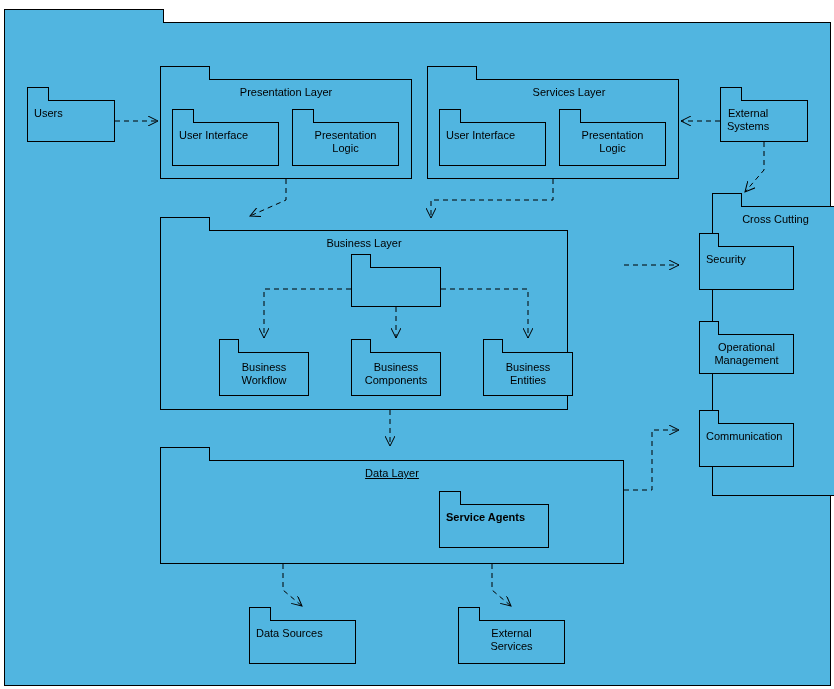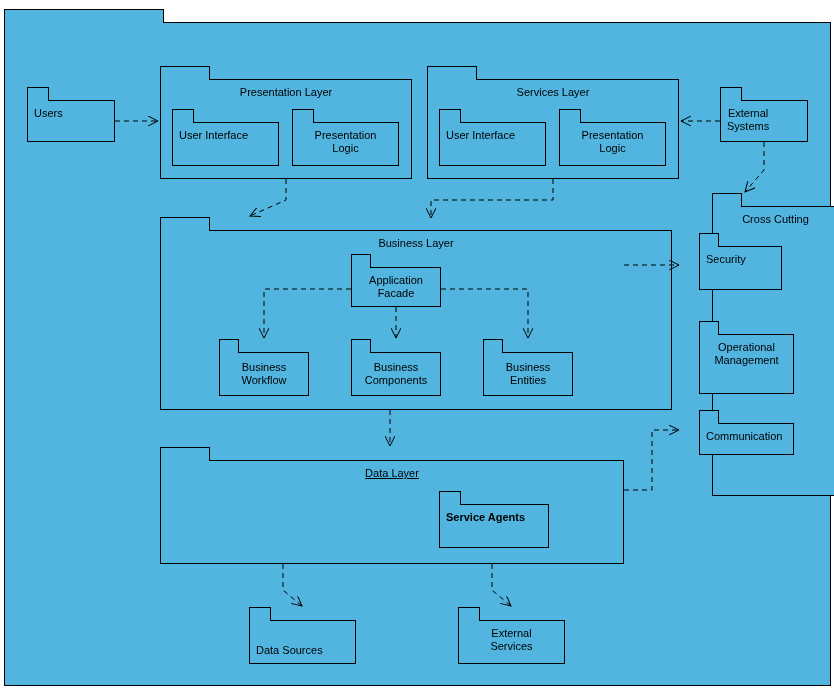--- a/index.html
+++ b/index.html
@@ -69,46 +69,44 @@
     <div class="title" style="left:6px; top:6px;">User Interface</div>
   </div>
   <div class="pkg" style="left:292px; top:122px; width:107px; height:44px;">
     <div class="tab" style="width:22px;"></div>
     <div class="title" style="left:0; top:6px; width:100%;">Presentation
 Logic</div>
   </div>
 
   <div class="pkg" style="left:427px; top:79px; width:252px; height:100px;">
     <div class="tab" style="width:50px;"></div>
-    <div class="title" style="left:0; top:6px; width:100%;">Services Layer</div>
+    <div class="title" style="left:16px; top:6px; width:100%;">Services Layer</div>
   </div>
   <div class="pkg" style="left:439px; top:122px; width:107px; height:44px;">
     <div class="tab" style="width:22px;"></div>
     <div class="title" style="left:6px; top:6px;">User Interface</div>
   </div>
   <div class="pkg" style="left:559px; top:122px; width:107px; height:44px;">
     <div class="tab" style="width:22px;"></div>
     <div class="title" style="left:0; top:6px; width:100%;">Presentation
 Logic</div>
   </div>
 
   <div class="pkg" style="left:720px; top:100px; width:88px; height:42px;">
     <div class="tab" style="width:22px;"></div>
     <div class="title" style="left:6px; top:6px;">External
 Systems</div>
   </div>
 
-  <div class="pkg" style="left:160px; top:230px; width:512px; height:180px;">
+  <div class="pkg" style="left:160px; top:230px; width:408px; height:180px;">
     <div class="tab" style="width:50px;"></div>
     <div class="title" style="left:0; top:6px; width:100%;">Business Layer</div>
   </div>
   <div class="pkg" style="left:351px; top:267px; width:90px; height:40px;">
     <div class="tab" style="width:20px;"></div>
-    <div class="title" style="left:0; top:6px; width:100%;">Application
-Facade</div>
   </div>
   <div class="pkg" style="left:219px; top:352px; width:90px; height:44px;">
     <div class="tab" style="width:20px;"></div>
     <div class="title" style="left:0; top:8px; width:100%;">Business
 Workflow</div>
   </div>
   <div class="pkg" style="left:351px; top:352px; width:90px; height:44px;">
     <div class="tab" style="width:20px;"></div>
     <div class="title" style="left:0; top:8px; width:100%;">Business
 Components</div>
@@ -116,46 +114,46 @@
   <div class="pkg" style="left:483px; top:352px; width:90px; height:44px;">
     <div class="tab" style="width:20px;"></div>
     <div class="title" style="left:0; top:8px; width:100%;">Business
 Entities</div>
   </div>
 
   <div class="pkg" style="left:712px; top:206px; width:127px; height:290px;">
     <div class="tab" style="width:30px;"></div>
     <div class="title" style="left:0; top:6px; width:100%;">Cross Cutting</div>
   </div>
-  <div class="pkg" style="left:699px; top:246px; width:83px; height:44px;">
+  <div class="pkg" style="left:699px; top:246px; width:95px; height:44px;">
     <div class="tab" style="width:20px;"></div>
     <div class="title" style="left:6px; top:6px;">Security</div>
   </div>
-  <div class="pkg" style="left:699px; top:334px; width:95px; height:60px;">
+  <div class="pkg" style="left:699px; top:334px; width:95px; height:40px;">
     <div class="tab" style="width:20px;"></div>
     <div class="title" style="left:0; top:6px; width:100%;">Operational
 Management</div>
   </div>
-  <div class="pkg" style="left:699px; top:423px; width:95px; height:32px;text-decoration:underline;">
+  <div class="pkg" style="left:699px; top:423px; width:95px; height:44px;text-decoration:underline;">
     <div class="tab" style="width:20px;"></div>
     <div class="title" style="left:6px; top:6px;">Communication</div>
   </div>
 
   <div class="pkg" style="left:160px; top:460px; width:464px; height:104px;">
     <div class="tab" style="width:50px;"></div>
     <div class="title" style="left:0; top:6px; width:100%;text-decoration:underline;">Data Layer</div>
   </div>
   <div class="pkg" style="left:439px; top:504px; width:110px; height:44px;font-weight:bold;">
     <div class="tab" style="width:22px;"></div>
     <div class="title" style="left:6px; top:6px;">Service Agents</div>
   </div>
 
   <div class="pkg" style="left:249px; top:620px; width:107px; height:44px;">
     <div class="tab" style="width:22px;"></div>
-    <div class="title" style="left:6px; top:23px;">Data Sources</div>
+    <div class="title" style="left:6px; top:6px;">Data Sources</div>
   </div>
 
   <div class="pkg" style="left:458px; top:620px; width:107px; height:44px;">
     <div class="tab" style="width:22px;"></div>
     <div class="title" style="left:0; top:6px; width:100%;">External
 Services</div>
   </div>
 
   <svg class="arrows">
     <defs>

